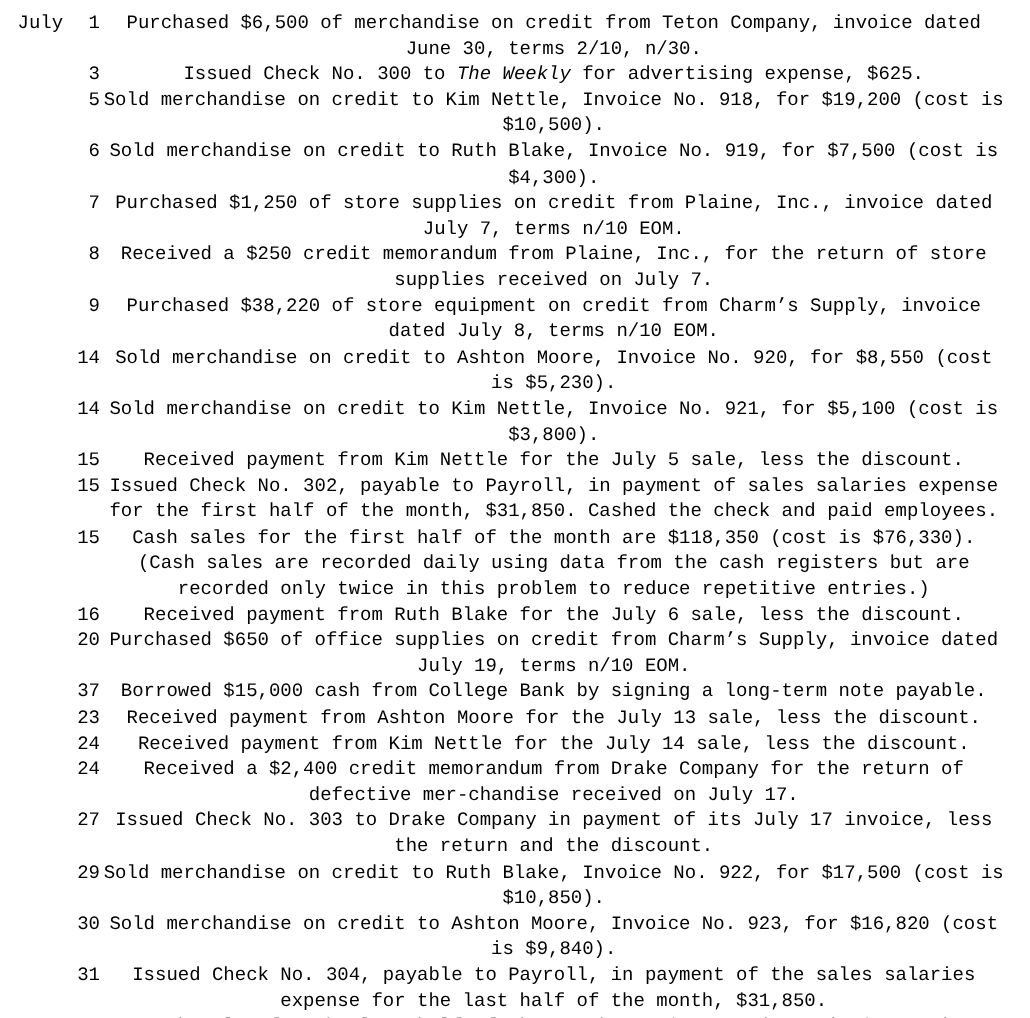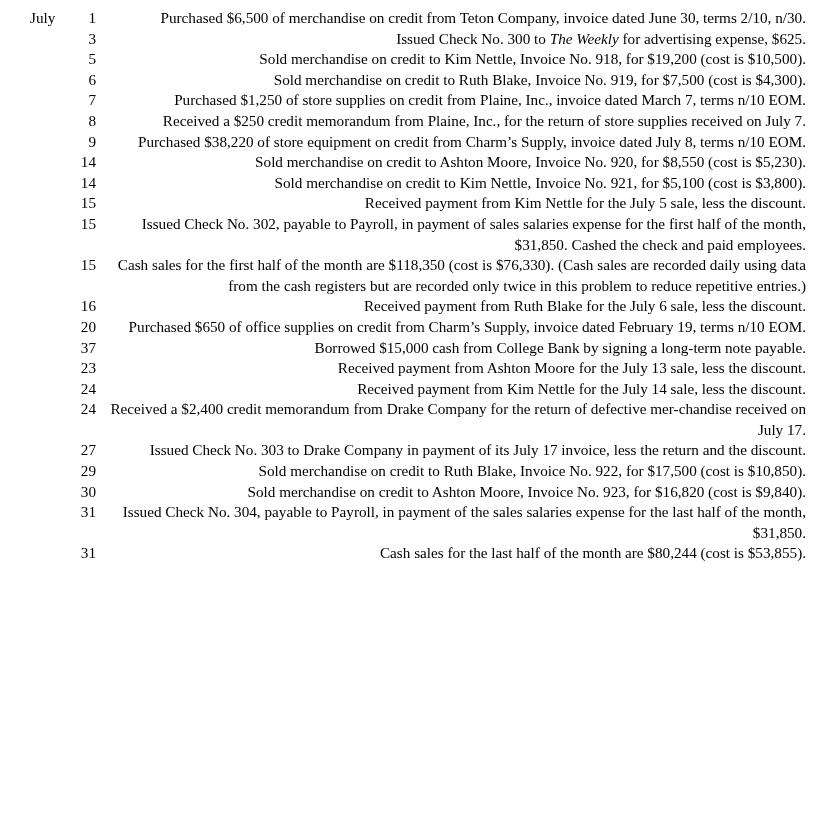--- a/index.html
+++ b/index.html
@@ -11,21 +11,22 @@
     width: 824px;
     height: 814px;
     font-family: "Liberation Serif", serif;
     color: #000000;
   }
   #doc {
     position: relative;
     width: 824px;
     height: 814px;
     box-sizing: border-box;
-    padding: 8px 18px 8px 30px;
+    padding: 8px 18px 8px 14px;
+    font-family: Liberation Mono, monospace;
   }
   table.journal {
     border-collapse: collapse;
     width: 100%;
   }
   table.journal td {
     vertical-align: top;
     padding: 0;
     font-size: 15.2px;
     line-height: 1.355;
@@ -36,21 +37,21 @@
     white-space: nowrap;
     padding-right: 2px;
   }
   td.day {
     width: 22px;
     text-align: right;
     white-space: nowrap;
     padding-right: 9px;
   }
   td.entry {
-    text-align: right;
+    text-align: center;
     padding-bottom: 0.5px;
   }
   .italic {
     font-style: italic;
   }
   .entry-text {
     display: inline;
   }
 </style>
 </head>
@@ -75,21 +76,21 @@
           <td class="entry">Sold merchandise on credit to Kim Nettle, Invoice No. 918, for $19,200 (cost is $10,500).</td>
         </tr>
         <tr>
           <td class="month"></td>
           <td class="day">6</td>
           <td class="entry">Sold merchandise on credit to Ruth Blake, Invoice No. 919, for $7,500 (cost is $4,300).</td>
         </tr>
         <tr>
           <td class="month"></td>
           <td class="day">7</td>
-          <td class="entry">Purchased $1,250 of store supplies on credit from Plaine, Inc., invoice dated March 7, terms n/10 EOM.</td>
+          <td class="entry">Purchased $1,250 of store supplies on credit from Plaine, Inc., invoice dated July 7, terms n/10 EOM.</td>
         </tr>
         <tr>
           <td class="month"></td>
           <td class="day">8</td>
           <td class="entry">Received a $250 credit memorandum from Plaine, Inc., for the return of store supplies received on July 7.</td>
         </tr>
         <tr>
           <td class="month"></td>
           <td class="day">9</td>
           <td class="entry">Purchased $38,220 of store equipment on credit from Charm’s Supply, invoice dated July 8, terms n/10 EOM.</td>
@@ -120,21 +121,21 @@
           <td class="entry">Cash sales for the first half of the month are $118,350 (cost is $76,330). (Cash sales are recorded daily using data from the cash registers but are recorded only twice in this problem to reduce repetitive entries.)</td>
         </tr>
         <tr>
           <td class="month"></td>
           <td class="day">16</td>
           <td class="entry">Received payment from Ruth Blake for the July 6 sale, less the discount.</td>
         </tr>
         <tr>
           <td class="month"></td>
           <td class="day">20</td>
-          <td class="entry">Purchased $650 of office supplies on credit from Charm’s Supply, invoice dated February 19, terms n/10 EOM.</td>
+          <td class="entry">Purchased $650 of office supplies on credit from Charm’s Supply, invoice dated July 19, terms n/10 EOM.</td>
         </tr>
         <tr>
           <td class="month"></td>
           <td class="day">37</td>
           <td class="entry">Borrowed $15,000 cash from College Bank by signing a long-term note payable.</td>
         </tr>
         <tr>
           <td class="month"></td>
           <td class="day">23</td>
           <td class="entry">Received payment from Ashton Moore for the July 13 sale, less the discount.</td>

